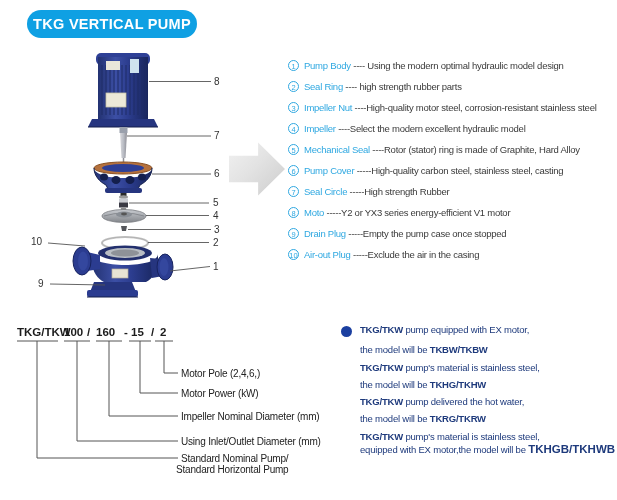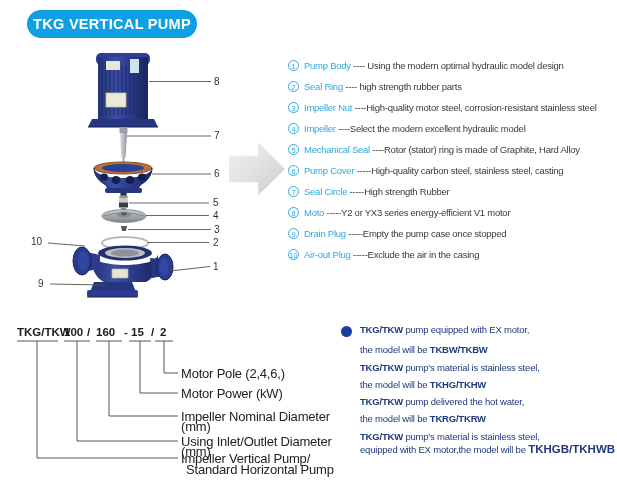--- a/index.html
+++ b/index.html
@@ -27,21 +27,21 @@
     font-size:9.5px;line-height:13px;letter-spacing:-0.25px;}
   .pnum{flex:none;width:11px;height:11px;margin:1px 5px 0 0;border:1px solid #2FA8E1;
     border-radius:50%;color:#2FA8E1;font-size:7.5px;line-height:11px;text-align:center;
     box-sizing:border-box;letter-spacing:0;}
   .pname{color:#2FA8E1;}
   .pdesc{color:#3a3a3a;white-space:pre;}
 
   
   .model-section{position:absolute;left:0;top:318px;width:360px;height:170px;}
   .seg{position:absolute;top:8px;font-weight:bold;font-size:11.5px;color:#1c1c1c;}
-  .mlabel{position:absolute;font-size:13px;color:#222;letter-spacing:-0.2px;line-height:10px;}
+  .mlabel{position:absolute;font-size:10px;color:#222;letter-spacing:-0.2px;line-height:10px;}
   .model-lines{position:absolute;left:0;top:0;}
 
   
   .notes{position:absolute;left:341px;top:322px;width:270px;height:150px;
     color:#1E3A7C;font-size:9.5px;letter-spacing:-0.2px;}
   .bullet{position:absolute;left:0;top:4px;width:11px;height:11px;border-radius:50%;
     background:#1B3FA0;}
   .nline{position:absolute;left:19px;white-space:nowrap;line-height:12px;text-align:right;}
   .nline b{font-weight:bold;}
   .nline .big{font-size:11.5px;letter-spacing:0;}
@@ -245,22 +245,22 @@
     <span class="seg" style="left:87px">/</span>
     <span class="seg" style="left:96px">160</span>
     <span class="seg" style="left:124px">-</span>
     <span class="seg" style="left:131px">15</span>
     <span class="seg" style="left:151px">/</span>
     <span class="seg" style="left:160px">2</span>
     <div class="mlabel" style="left:181px;top:51px">Motor Pole (2,4,6,)</div>
     <div class="mlabel" style="left:181px;top:71px">Motor Power  (kW)</div>
     <div class="mlabel" style="left:181px;top:94px">Impeller Nominal Diameter (mm)</div>
     <div class="mlabel" style="left:181px;top:119px">Using Inlet/Outlet Diameter (mm)</div>
-    <div class="mlabel" style="left:181px;top:136px">Impeller Vertical Pump/</div>
-    <div class="mlabel" style="left:186px;top:147px">Standard  Horizontal Pump</div>
+    <div class="mlabel" style="left:181px;top:136px">Standard Nominal Pump/</div>
+    <div class="mlabel" style="left:176px;top:147px">Standard  Horizontal Pump</div>
   </div>
 
   <div class="notes">
     <span class="bullet"></span>
     <div class="nline" style="top:2px"><span></span><b>TKG/TKW</b><span> pump equipped with EX motor,</span></div>
     <div class="nline" style="top:22px"><span>the model will be </span><b>TKBW/TKBW</b><span></span></div>
     <div class="nline" style="top:40px"><span></span><b>TKG/TKW</b><span> pump's material is stainless steel,</span></div>
     <div class="nline" style="top:74px"><span></span><b>TKG/TKW</b><span> pump delivered the hot water,</span></div>
     <div class="nline" style="top:57px"><span>the model will be </span><b>TKHG/TKHW</b><span></span></div>
     <div class="nline" style="top:91px"><span>the model will be </span><b>TKRG/TKRW</b><span></span></div>

